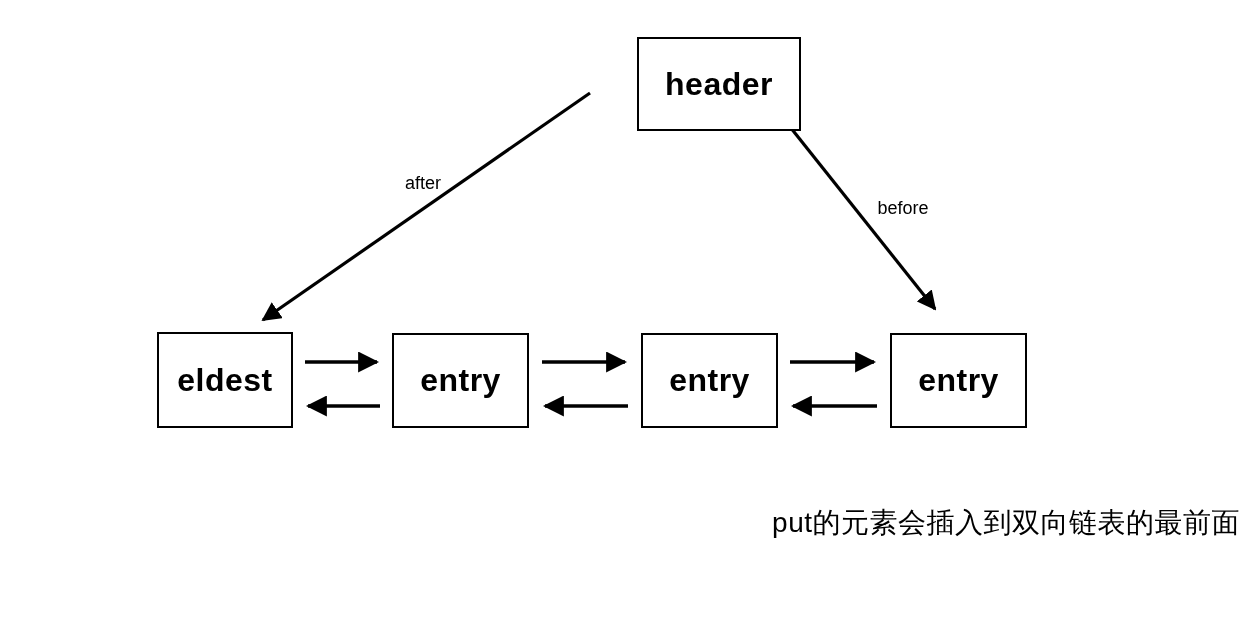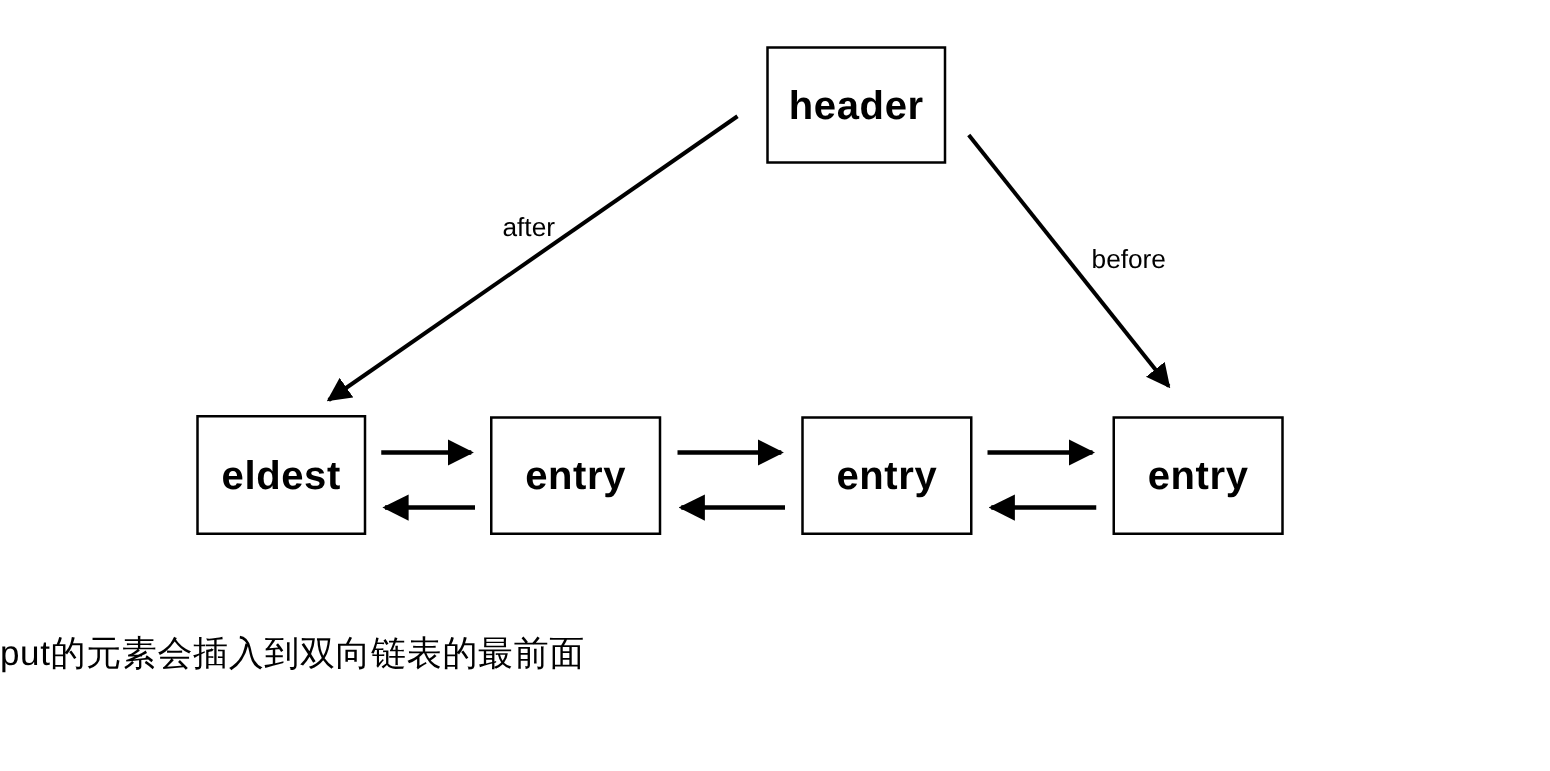--- a/index.html
+++ b/index.html
@@ -28,40 +28,40 @@
     border: 2.5px solid #000000;
     background: #ffffff;
     display: flex;
     align-items: center;
     justify-content: center;
     font-weight: bold;
     font-size: 32px;
     color: #000000;
     letter-spacing: 0.5px;
   }
-  .node-header { left: 613px; top: 37px;  width: 144px; height: 94px; }
+  .node-header { left: 637px; top: 37px;  width: 164px; height: 94px; }
   .node-eldest { left: 157px; top: 332px; width: 136px; height: 96px; text-align: right; }
   .node-entry1 { left: 392px; top: 333px; width: 137px; height: 95px; }
   .node-entry2 { left: 641px; top: 333px; width: 137px; height: 95px; }
   .node-entry3 { left: 890px; top: 333px; width: 137px; height: 95px; }
   .edge-label {
     position: absolute;
     transform: translate(-50%, -50%);
-    font-size: 21px;
+    font-size: 18px;
     color: #000000;
     white-space: nowrap;
   }
   .edge-label-after  { left: 423px; top: 183px; }
   .edge-label-before { left: 903px; top: 208px; }
   .caption {
     position: absolute;
     left: 0;
     top: 504px;
     width: 1240px;
-    text-align: left;
+    text-align: right;
     font-size: 28px;
     color: #000000;
     letter-spacing: 0.5px;
   }
   line { stroke: #000000; }
 </style>
 </head>
 <body>
 
 <div class="canvas">

